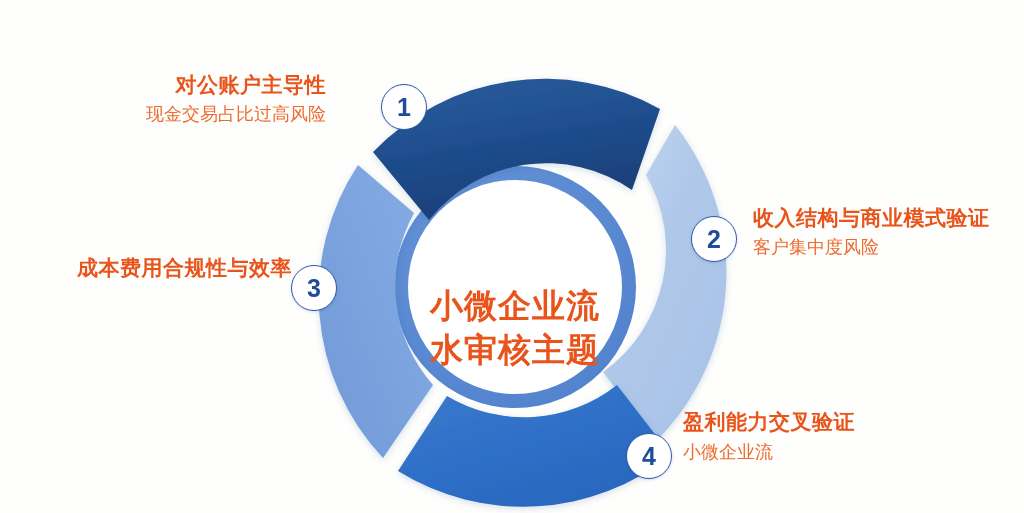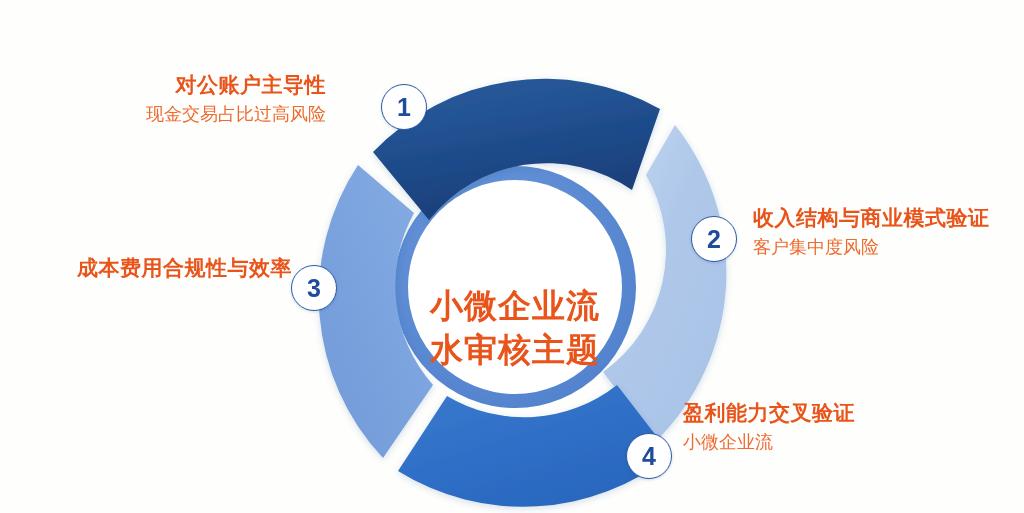--- a/index.html
+++ b/index.html
@@ -46,21 +46,21 @@
     margin-top: 5px;
     color: #EE6B2F;
   }
   .label.right { text-align: left; }
   .label.left  { text-align: right; }
 
   #label-1 { left: 146px; top: 72px;  }
   #label-1 .title { font-size: 21px; }
   #label-2 { left: 753px; top: 205px; }
   #label-3 { left: 30px;  top: 255px; width: 262px; }
-  #label-4 { left: 683px; top: 400px; }
+  #label-4 { left: 683px; top: 411px; font-family: Liberation Mono, monospace; }
 
   
   .badge {
     position: absolute;
     width: 46px;
     height: 46px;
     border-radius: 50%;
     background: #ffffff;
     border: 1.6px solid #2C5AA6;
     box-sizing: border-box;

